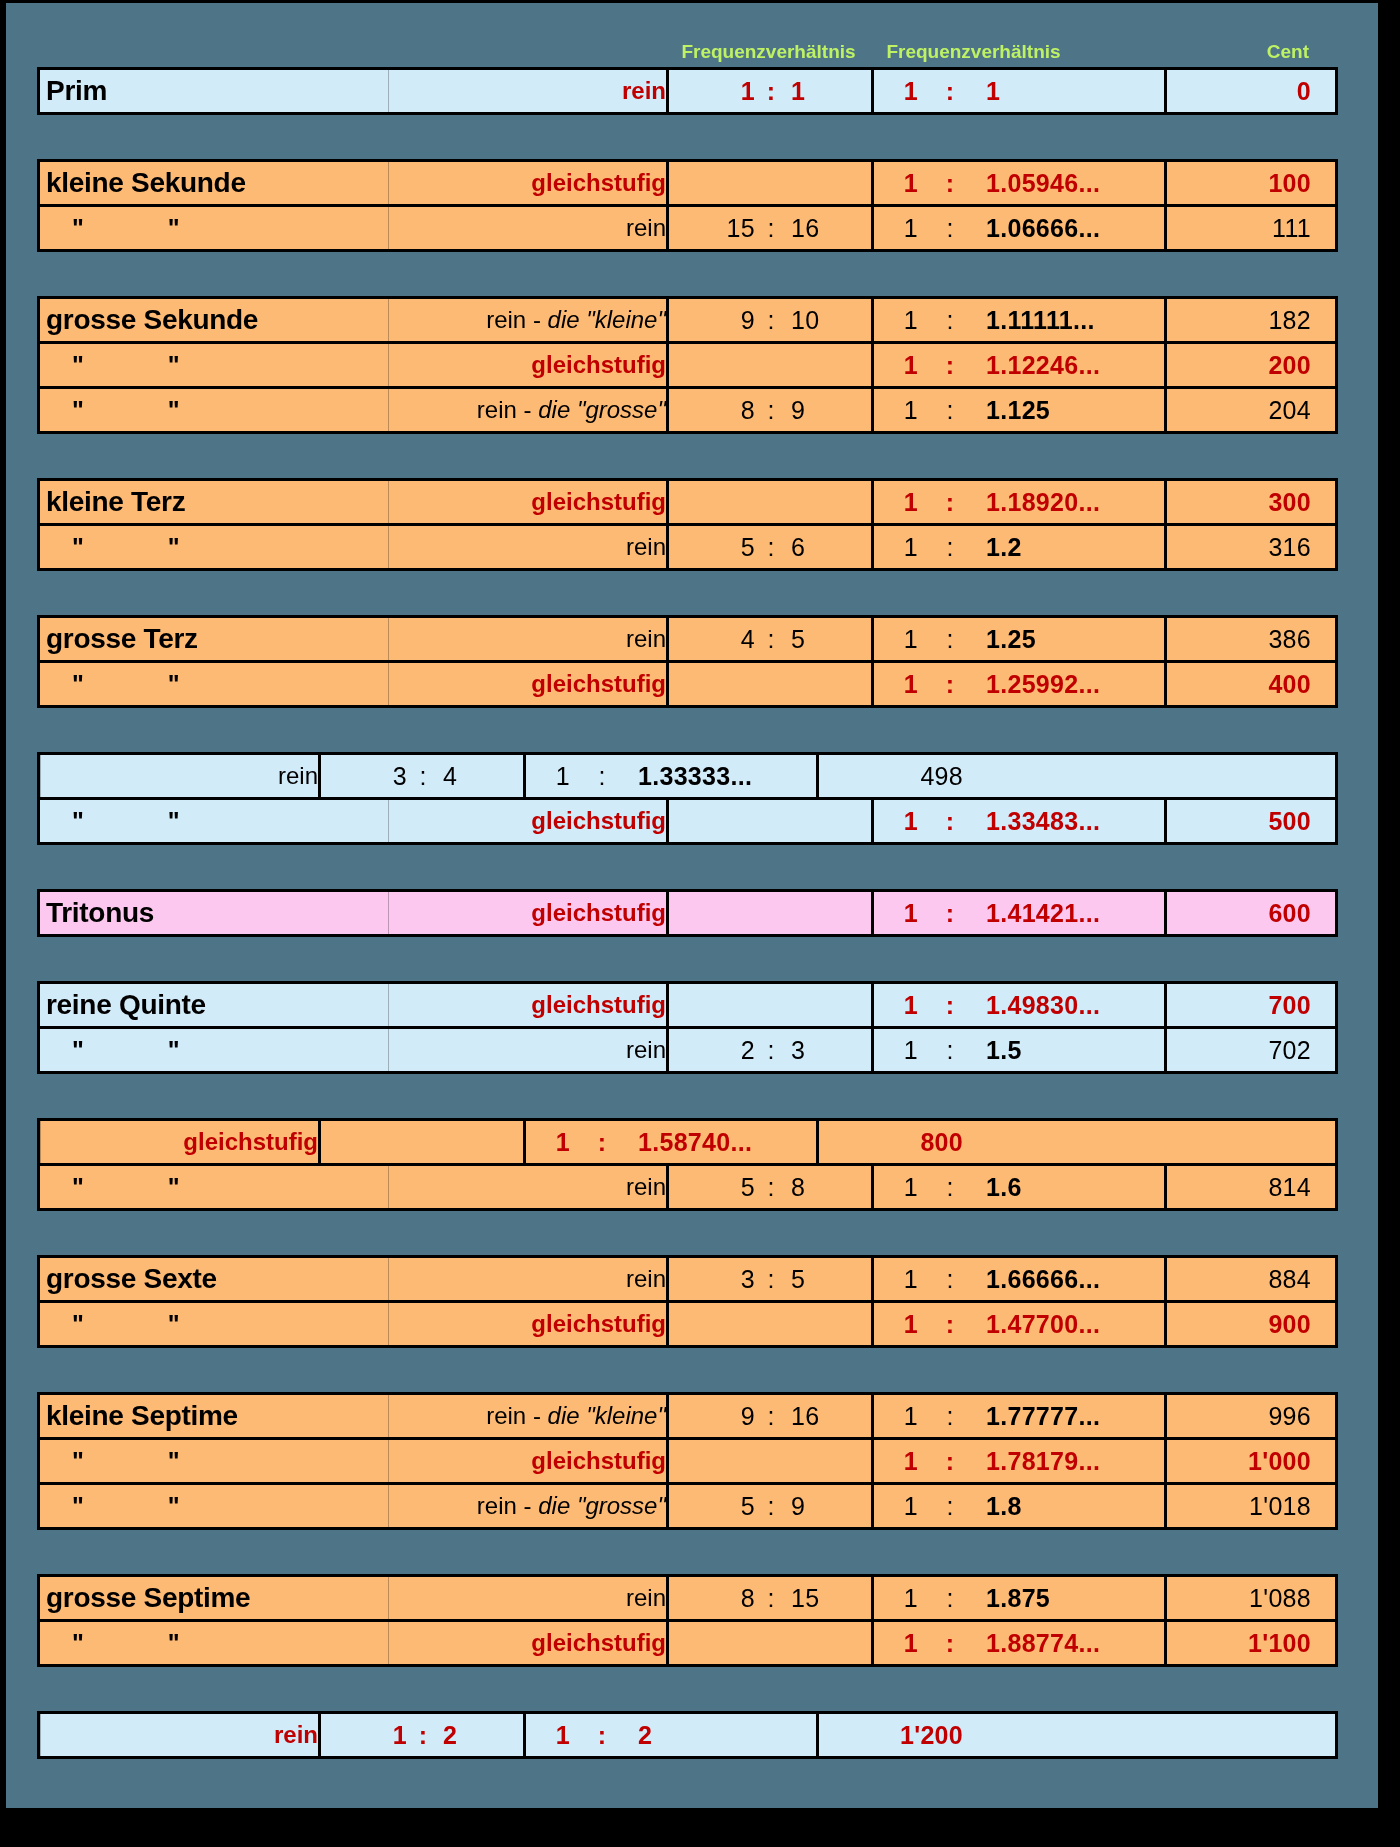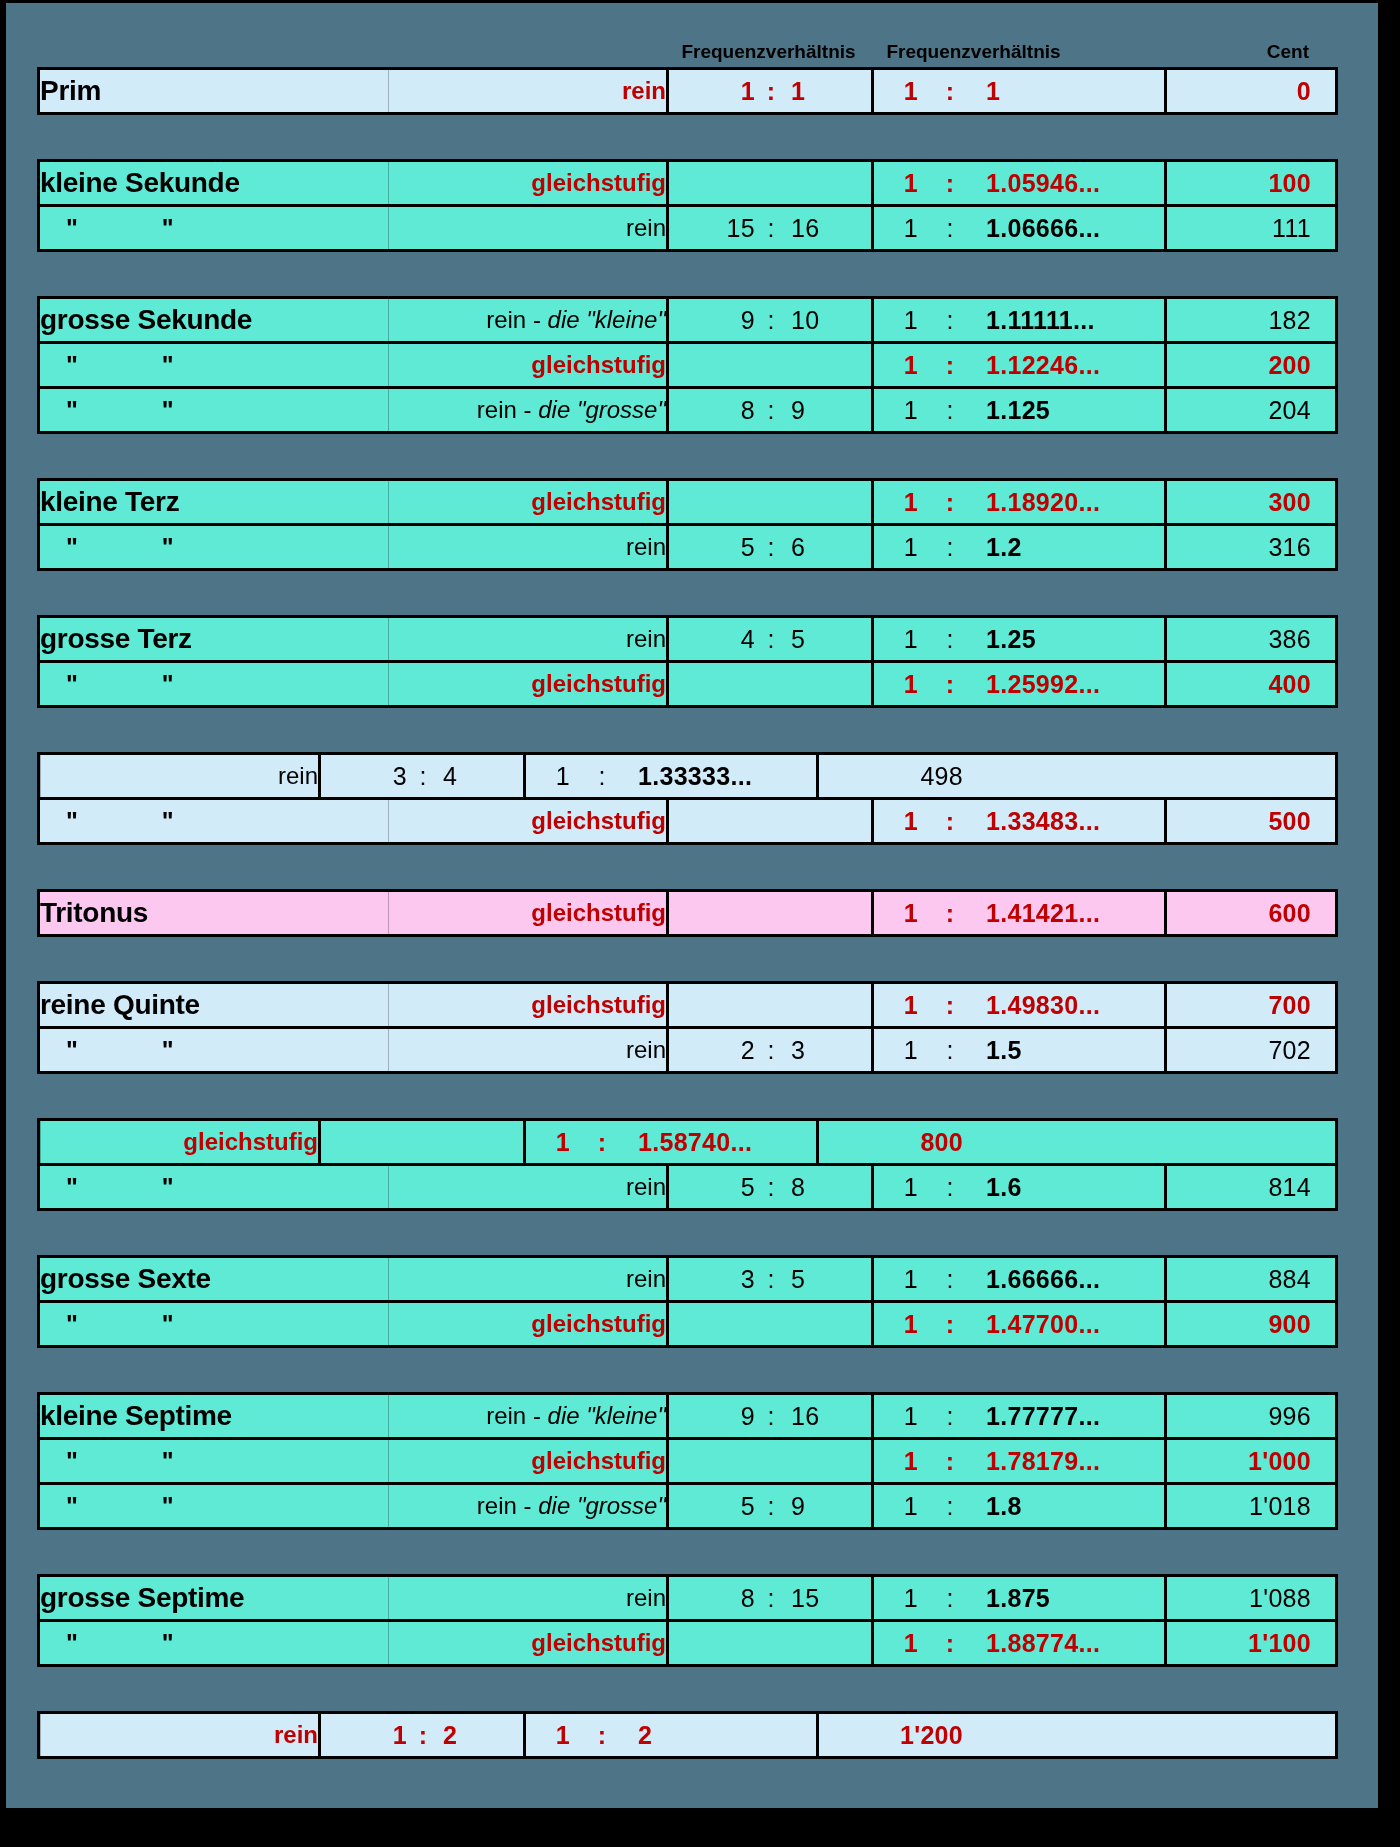--- a/index.html
+++ b/index.html
@@ -2,37 +2,37 @@
 <html><head>
 <meta charset="utf-8">
 <style>
   html,body{margin:0;padding:0;background:#000;}
   .page{position:relative;width:1400px;height:1847px;background:#000;overflow:hidden;
         font-family:"Liberation Sans","DejaVu Sans",sans-serif;}
   .panel{position:absolute;left:6px;top:3px;width:1372px;height:1805px;background:#4e7487;}
   .content{position:absolute;left:31px;top:33px;width:1301px;}
 
   
-  .hdr{display:flex;height:31px;align-items:center;color:#000000;font-weight:bold;font-size:19px;white-space:nowrap;}
+  .hdr{display:flex;height:31px;align-items:center;color:#bef264;font-weight:bold;font-size:19px;white-space:nowrap;}
   .h-spacer{width:629px;}
   .h-c{width:205px;display:flex;justify-content:center;}
   .h-d{width:293px;display:flex;justify-content:center;transform:translateX(-44px);}
   .h-e{width:171px;display:flex;justify-content:flex-end;padding-right:26px;box-sizing:border-box;}
 
   
   .group{width:1301px;border:3px solid #000;box-sizing:border-box;margin-bottom:44px;}
   .group:last-child{margin-bottom:0;}
   .g-blue  .row{background:#d2ebf9;}
-  .g-yellow .row{background:#5eead4;}
+  .g-yellow .row{background:#fdba74;}
   .g-pink  .row{background:#fcc8ef;}
   .row{display:flex;height:42px;align-items:stretch;}
   .row + .row{border-top:3px solid #000;}
 
   .cell{display:flex;align-items:center;box-sizing:border-box;}
-  .cn{width:348px;padding-left:0;}
+  .cn{width:348px;padding-left:6px;}
   .ct{width:278px;border-left:1px solid rgba(0,0,0,0.25);padding-left:7px;justify-content:flex-end;}
   .cr1{width:205px;border-left:3px solid #000;}
   .cr2{width:293px;border-left:3px solid #000;}
   .cc{width:171px;border-left:3px solid #000;justify-content:flex-end;padding-right:24px;}
 
   .nm{font-size:28px;font-weight:bold;color:#000;white-space:nowrap;letter-spacing:-0.3px;}
   .dt{font-size:25px;font-weight:bold;color:#000;}
   .d1{margin-left:26px;}
   .d2{margin-left:84px;}
   .tp{font-size:24px;color:#000;white-space:nowrap;}

